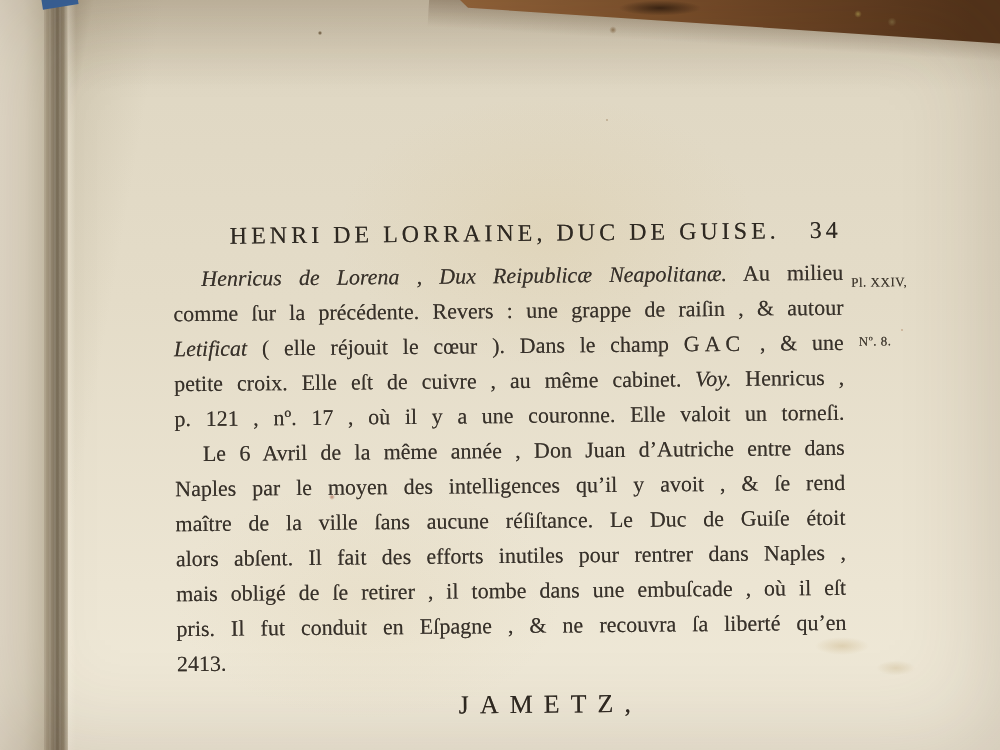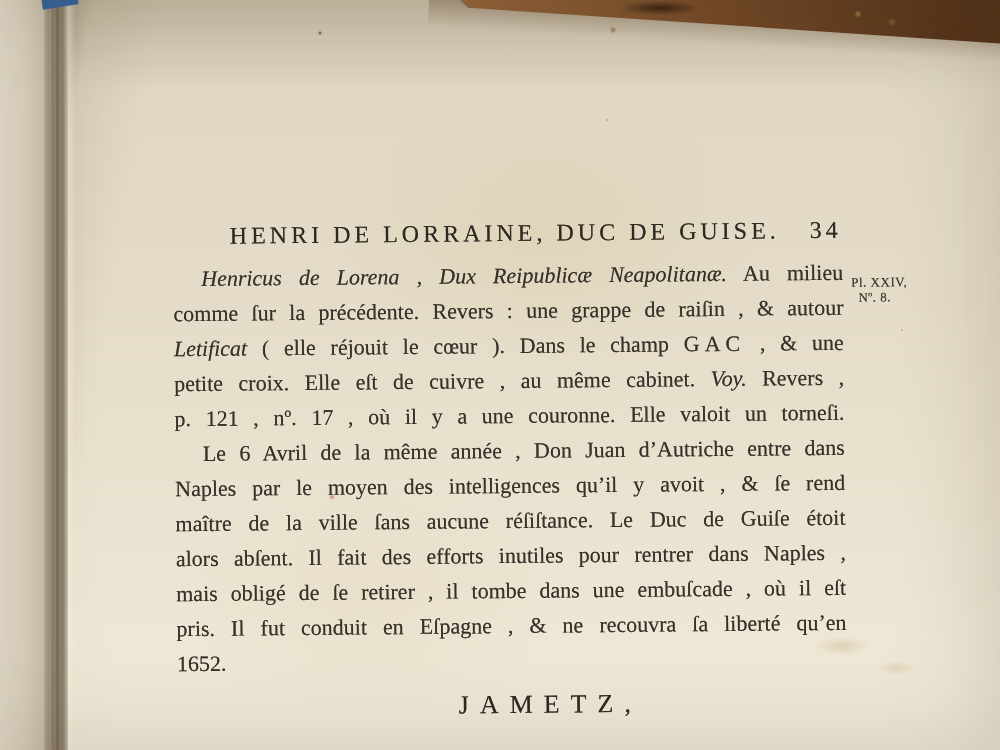--- a/index.html
+++ b/index.html
@@ -83,21 +83,21 @@
   .line.just { text-align:justify; text-align-last:justify; white-space:normal; }
   .line.indent { text-indent:28px; }
   .seg-italic { font-style:italic; }
   .seg-roman  { font-style:normal; }
   .seg-spaced { letter-spacing:5px;font-family:Liberation Serif, serif; }
   .margin-note {
     position:absolute; left:678px; top:62px; width:110px;
     font-size:13px; line-height:15px; letter-spacing:.5px; color:#3f382e;
     white-space:nowrap;
   }
-  .margin-note .mn2 { margin-left:7px; }
+  .margin-note .mn2 { margin-left:7px;margin-top:44px; }
   .footer-heading {
     margin-top:12px; padding-left:76px; text-align:center;
     font-size:26px; letter-spacing:11px; color:#2e2922; white-space:nowrap;
   }
 </style>
 </head>
 <body>
 
 <div class="photo">
 
@@ -117,28 +117,28 @@
 
     <div class="margin-note">
       <div class="mn1">Pl. XXIV,</div>
       <div class="mn2">Nº. 8.</div>
     </div>
 
     <div class="body-text">
         <div class="line just indent"><span class="seg-italic">Henricus de Lorena , Dux Reipublicæ Neapolitanæ.</span><span class="seg-roman"> Au milieu</span></div>
         <div class="line just"><span class="seg-roman">comme ſur la précédente. Revers : une grappe de raiſin , &amp; autour</span></div>
         <div class="line just"><span class="seg-italic">Letificat</span><span class="seg-roman"> ( elle réjouit le cœur ). Dans le champ </span><span class="seg-spaced">GAC</span><span class="seg-roman"> , &amp; une</span></div>
-        <div class="line just"><span class="seg-roman">petite croix. Elle eſt de cuivre , au même cabinet. </span><span class="seg-italic">Voy.</span><span class="seg-roman"> Revers ,</span></div>
+        <div class="line just"><span class="seg-roman">petite croix. Elle eſt de cuivre , au même cabinet. </span><span class="seg-italic">Voy.</span><span class="seg-roman"> Henricus ,</span></div>
         <div class="line just"><span class="seg-roman">p. 121 , nº. 17 , où il y a une couronne. Elle valoit un torneſi.</span></div>
         <div class="line just indent"><span class="seg-roman">Le 6 Avril de la même année , Don Juan d’Autriche entre dans</span></div>
         <div class="line just"><span class="seg-roman">Naples par le moyen des intelligences qu’il y avoit , &amp; ſe rend</span></div>
         <div class="line just"><span class="seg-roman">maître de la ville ſans aucune réſiſtance. Le Duc de Guiſe étoit</span></div>
         <div class="line just"><span class="seg-roman">alors abſent. Il fait des efforts inutiles pour rentrer dans Naples ,</span></div>
         <div class="line just"><span class="seg-roman">mais obligé de ſe retirer , il tombe dans une embuſcade , où il eſt</span></div>
         <div class="line just"><span class="seg-roman">pris. Il fut conduit en Eſpagne , &amp; ne recouvra ſa liberté qu’en</span></div>
-        <div class="line"><span class="seg-roman">1652.</span></div>
+        <div class="line"><span class="seg-roman">2413.</span></div>
       </div>
 
     <div class="footer-heading">JAMETZ,</div>
 
   </div>
 
 </div>
 
 </body></html>

